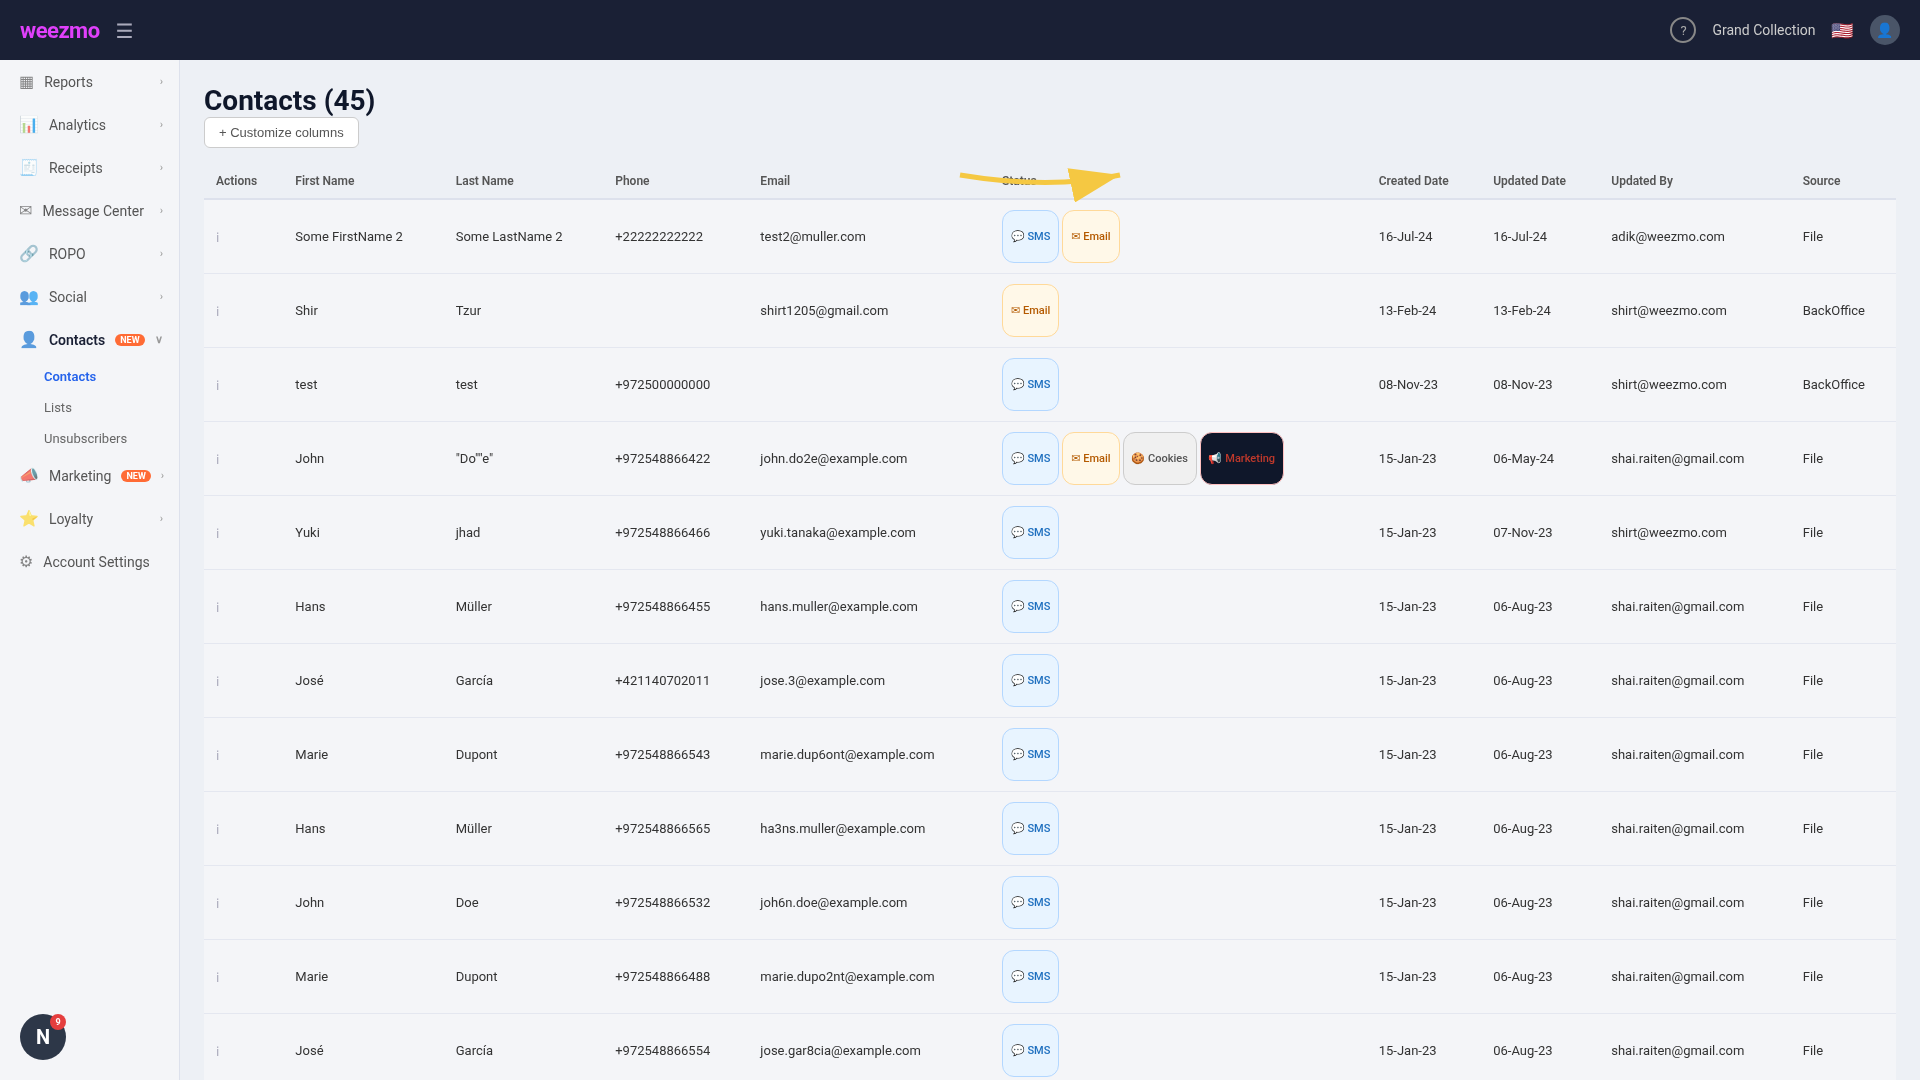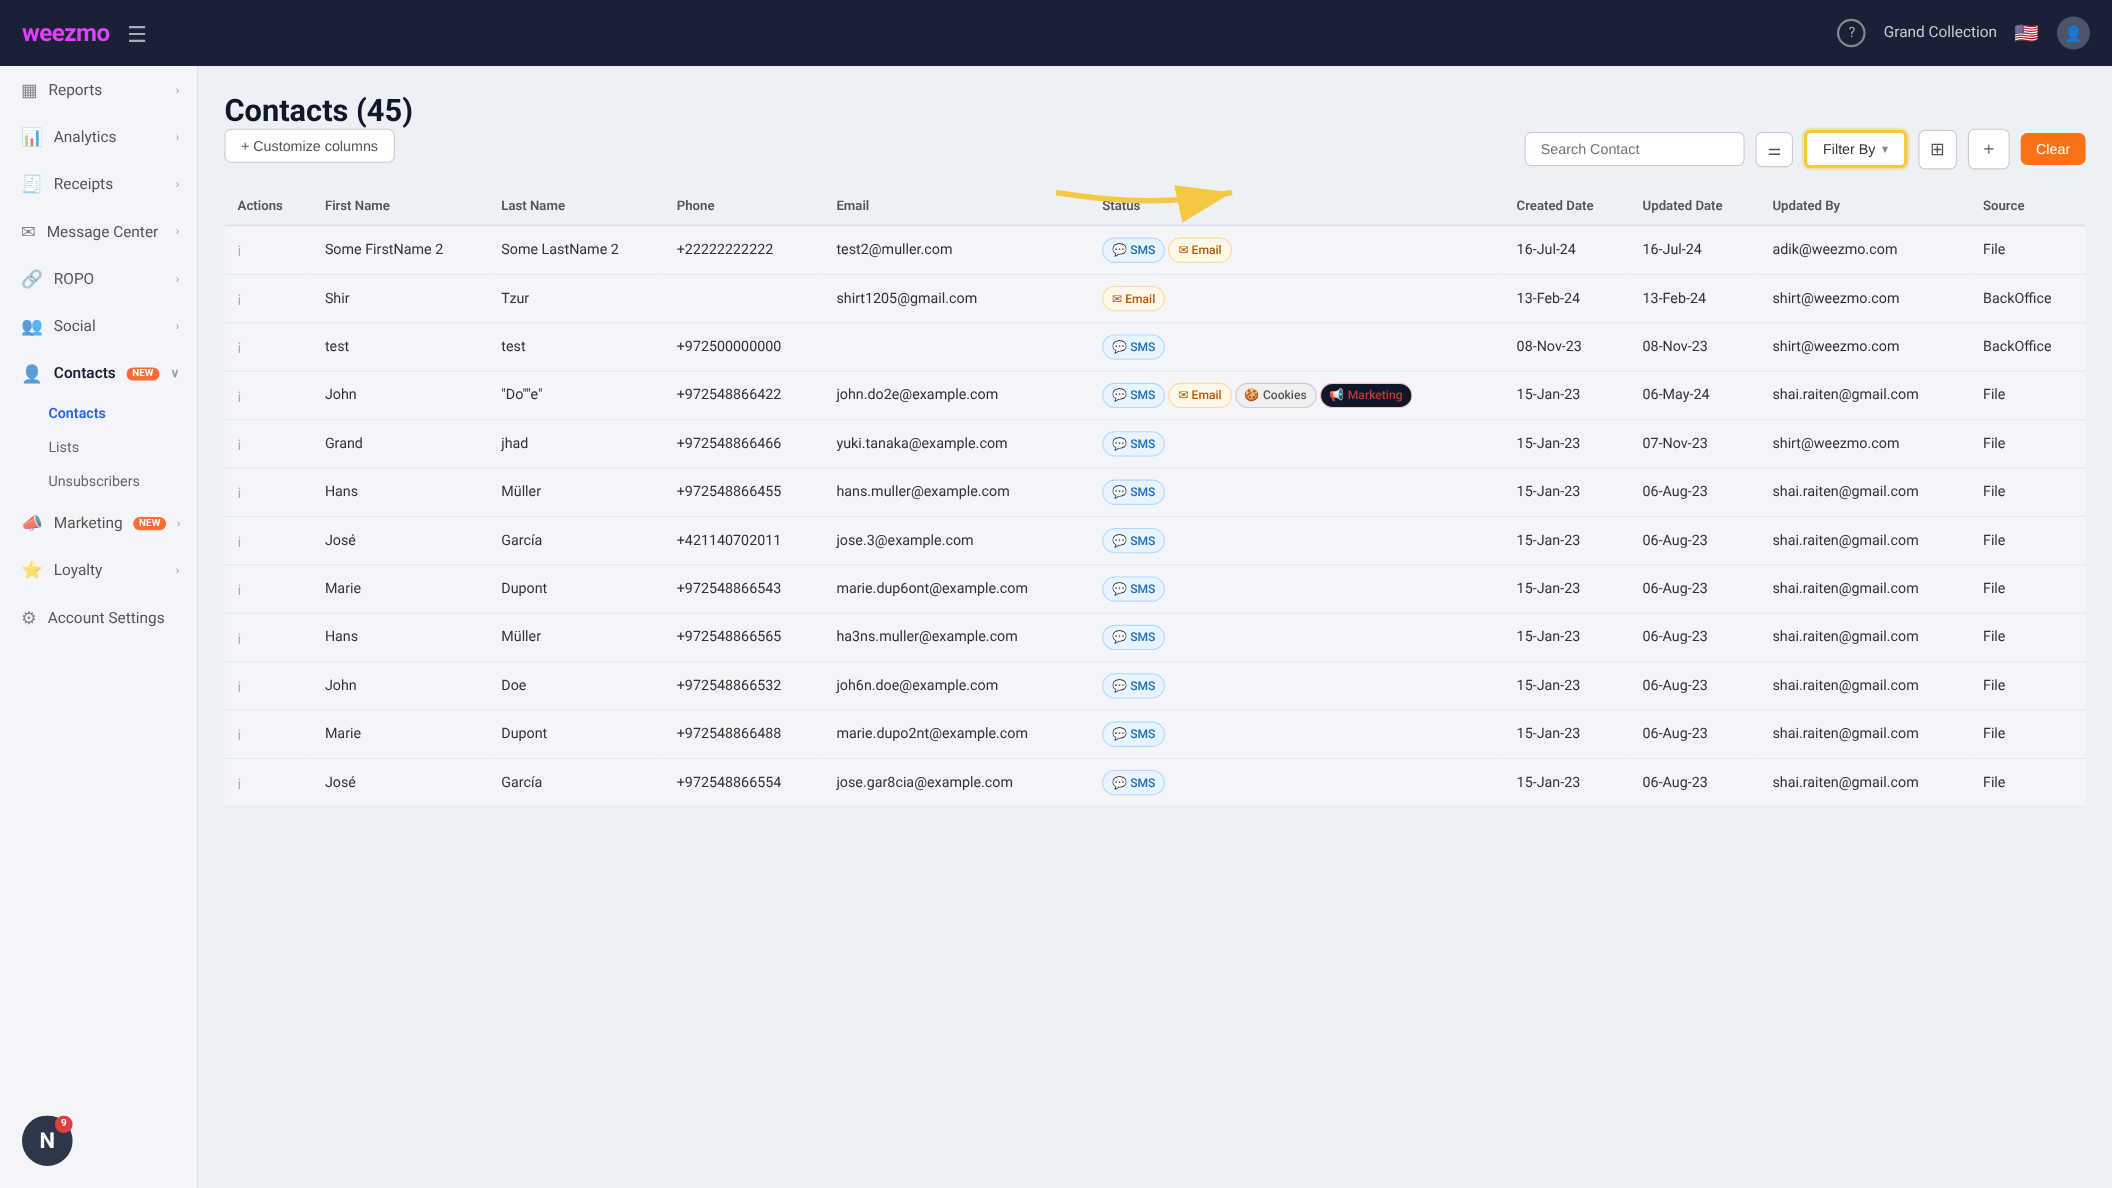--- a/index.html
+++ b/index.html
@@ -181,21 +181,21 @@
       padding: 10px 12px;
       border-bottom: 1px solid #e4e7f0;
       color: #333;
       vertical-align: middle;
     }
 
     .status-badge {
       display: inline-flex;
       align-items: center;
       gap: 4px;
-      padding: 4px 8px;
+      padding: 19px 8px;
       border-radius: 12px;
       font-size: 11px;
       font-weight: 500;
       margin-right: 3px;
     }
     .status-sms { background: #e8f4ff; color: #1e6fbf; border: 1px solid #b3d7ff; }
     .status-email { background: #fff8e8; color: #b45a00; border: 1px solid #ffd999; }
     .status-cookies { background: #f0f0f0; color: #555; border: 1px solid #ccc; }
     .status-marketing { background: #0f172a; color: #c0392b; border: 1px solid #ffc0c0; }
 
@@ -319,37 +319,20 @@
   </div>
 </aside>
 
 <main class="main">
   <h1 class="page-title">Contacts (45)</h1>
 
   <div class="toolbar">
     <button class="btn-customize">
       <span>+ Customize columns</span>
     </button>
-    <div class="toolbar-right">
-      <input class="search-contact" type="text" placeholder="Search Contact" style="">
-      <button class="filter-icon-btn">
-        <span>⚌</span>
-      </button>
-      <button class="filter-by-btn">
-        <span>Filter By</span>
-        <span class="chevron">▾</span>
-      </button>
-      <button class="add-btn">
-        <span>⊞</span>
-      </button>
-      <button class="add-btn">
-        <span>＋</span>
-      </button>
-      <button class="clear-btn">Clear</button>
-    </div>
   </div>
 
   <div class="table-wrapper">
     <table class="contacts-table">
       <thead>
         <tr>
           <th>Actions</th>
           <th>First Name</th>
           <th>Last Name</th>
           <th>Phone</th>
@@ -405,21 +388,21 @@
             <td>+972548866422</td>
             <td>john.do2e@example.com</td>
             <td><span class="status-badge status-sms">💬 SMS</span><span class="status-badge status-email">✉ Email</span><span class="status-badge status-cookies">🍪 Cookies</span><span class="status-badge status-marketing">📢 Marketing</span></td>
             <td>15-Jan-23</td>
             <td>06-May-24</td>
             <td>shai.raiten@gmail.com</td>
             <td>File</td>
           </tr>
           <tr>
             <td><span class="info-icon">ℹ</span></td>
-            <td>Grand</td>
+            <td>Yuki</td>
             <td>jhad</td>
             <td>+972548866466</td>
             <td>yuki.tanaka@example.com</td>
             <td><span class="status-badge status-sms">💬 SMS</span></td>
             <td>15-Jan-23</td>
             <td>07-Nov-23</td>
             <td>shirt@weezmo.com</td>
             <td>File</td>
           </tr>
           <tr>

